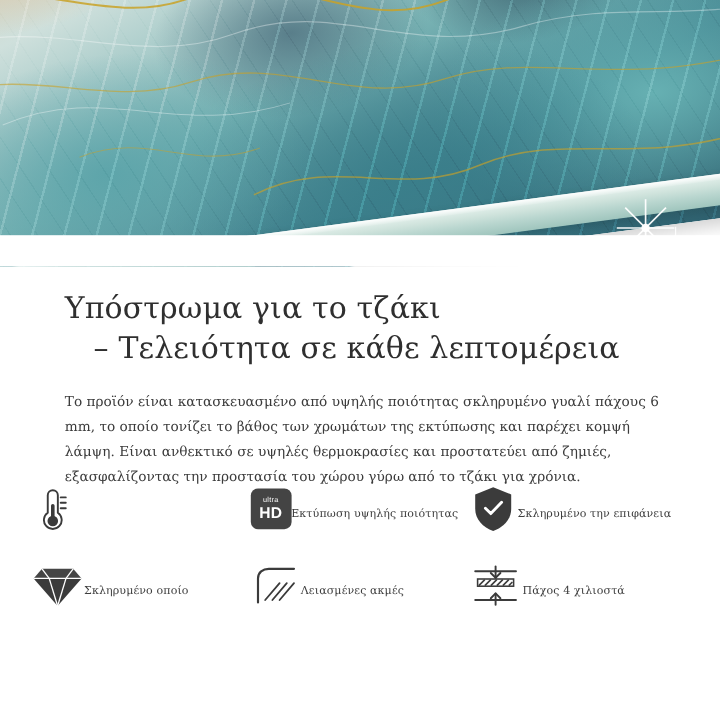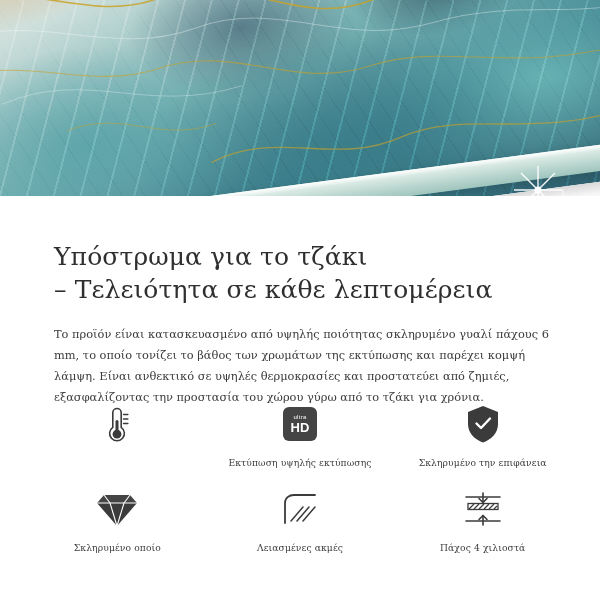--- a/index.html
+++ b/index.html
@@ -122,20 +122,21 @@
     margin: 18px 0 0 0;
     font-family: "DejaVu Serif", "Liberation Serif", serif;
     font-size: 25px;
     line-height: 33px;
     color: #2f2f2f;
     font-weight: 400;
     letter-spacing: 0.1px;
   }
   .headline .line2 {
     display: block;
+    margin-left: 24px;
   }
   .body-text {
     margin: 18px 0 0 0;
     font-family: "DejaVu Serif", "Liberation Serif", serif;
     font-size: 11.4px;
     line-height: 21px;
     color: #3b3b3b;
     text-align: left;
     max-width: 528px;
   }
@@ -147,21 +148,20 @@
     top: 400px;
     width: 600px;
     padding: 0 26px;
     box-sizing: border-box;
     display: grid;
     grid-template-columns: 1fr 1fr 1fr;
     grid-row-gap: 16px;
   }
   .feature {
     display: flex;
-    flex-direction: column;
     align-items: center;
     text-align: center;
   }
   .feature-icon {
     height: 48px;
     display: flex;
     align-items: center;
     justify-content: center;
   }
   .feature-label {
@@ -267,21 +267,21 @@
       </div>
     </div>
 
     <div class="feature">
       <div class="feature-icon">
         <div class="hd-badge">
           <span class="ultra">ultra</span>
           <span class="hd">HD</span>
         </div>
       </div>
-      <div class="feature-label">Εκτύπωση υψηλής εκτύπωσης</div>
+      <div class="feature-label">Εκτύπωση υψηλής ποιότητας</div>
     </div>
 
     <div class="feature">
       <div class="feature-icon">
         <svg width="40" height="44" viewBox="0 0 40 44">
           <path d="M20 4 L35 10 V22 C35 31 28.5 37.5 20 40.5 C11.5 37.5 5 31 5 22 V10 Z" fill="#3b3b3b"></path>
           <path d="M13.5 21.5 L18 26 L27 16.5" fill="none" stroke="#ffffff" stroke-width="2.4" stroke-linecap="round" stroke-linejoin="round"></path>
         </svg>
       </div>
       <div class="feature-label">Σκληρυμένο την επιφάνεια</div>

